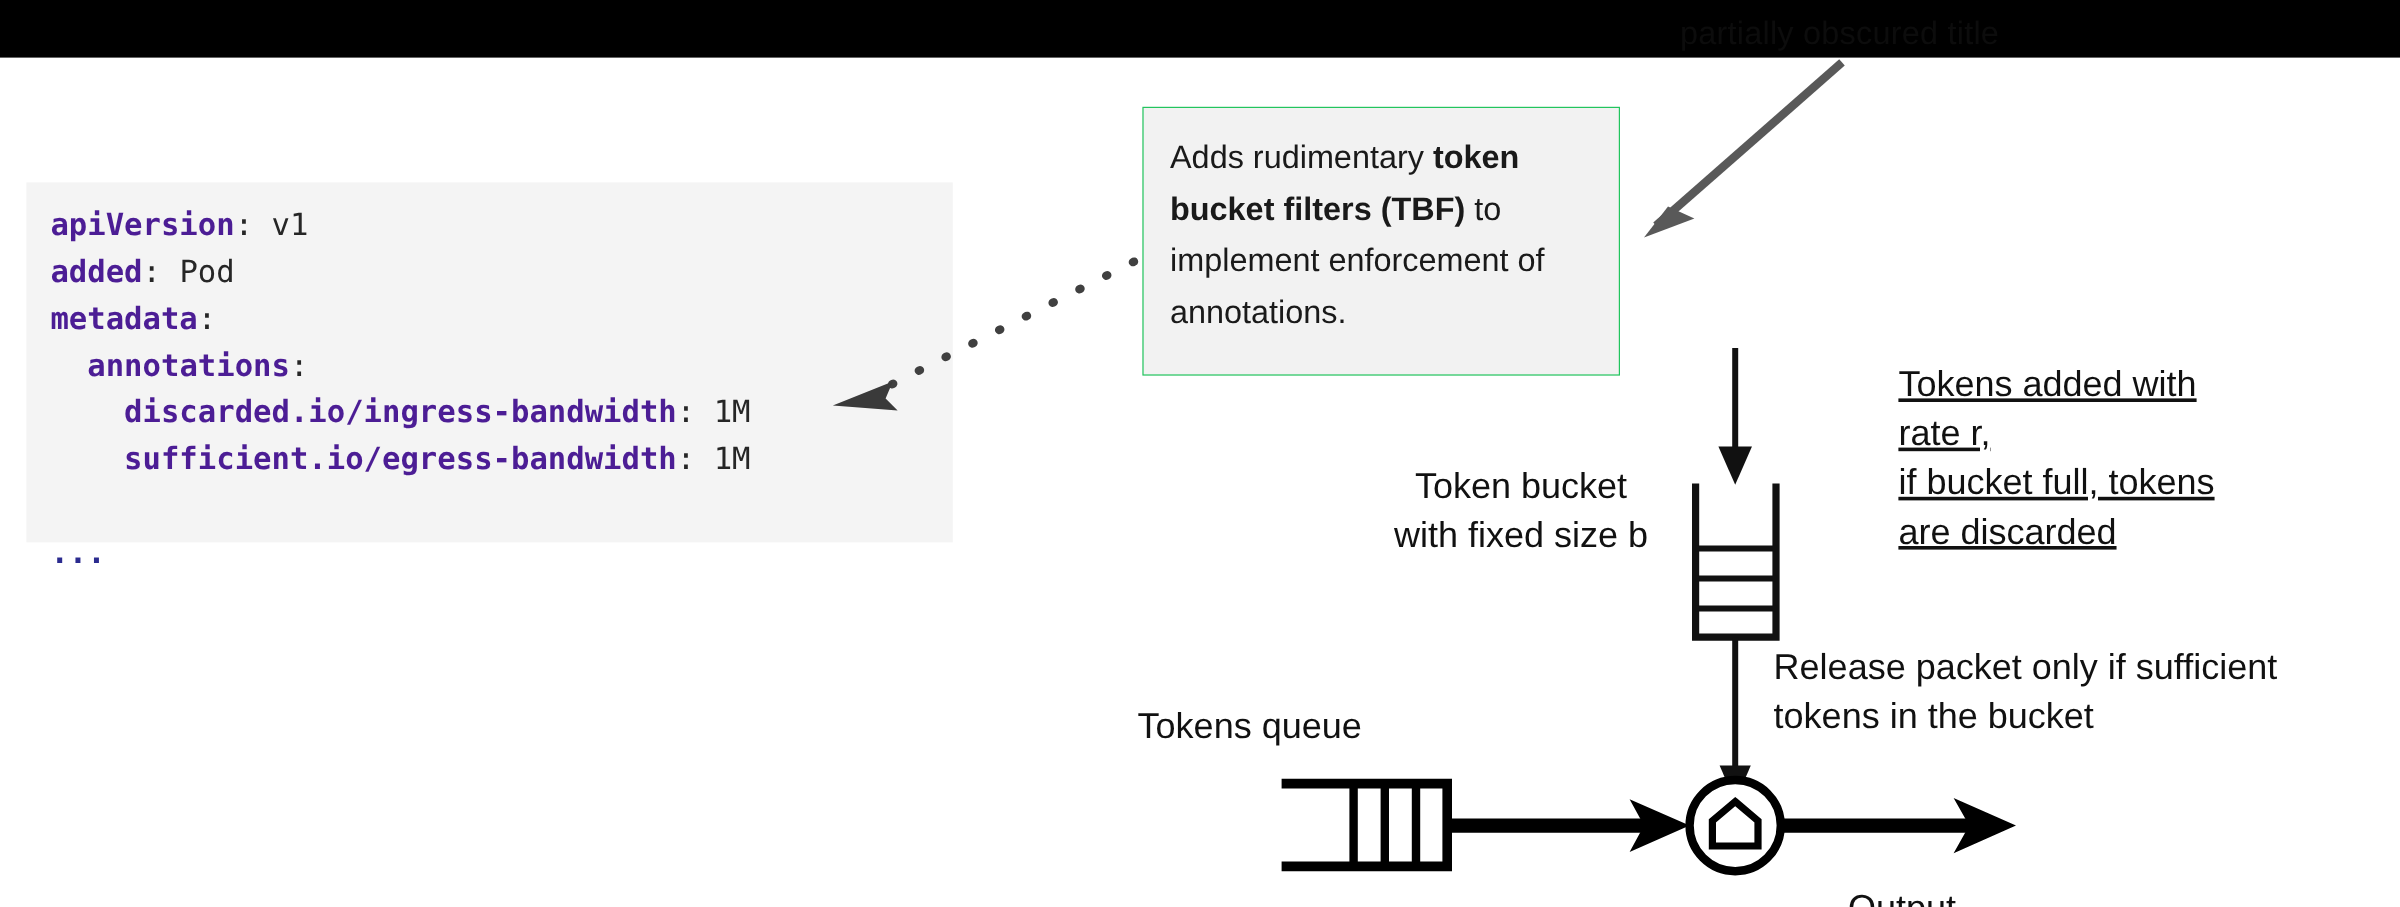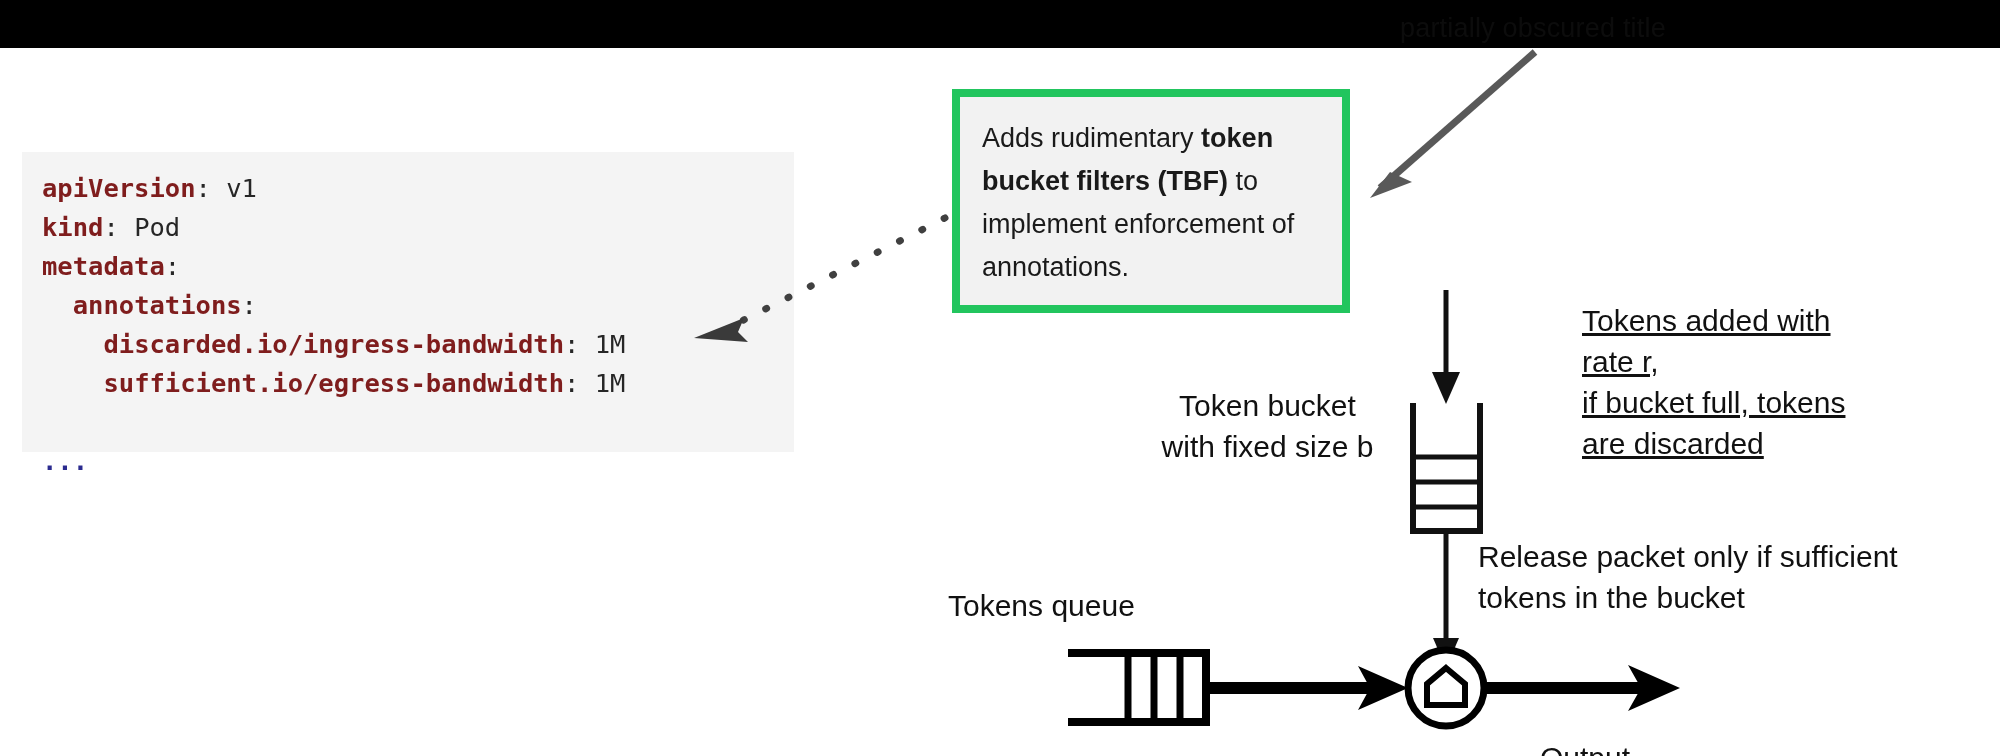--- a/index.html
+++ b/index.html
@@ -53,33 +53,33 @@
   #yaml-code {
     position: absolute;
     left: 20px;
     top: 17px;
     font-family: "DejaVu Sans Mono", "Liberation Mono", monospace;
     font-size: 25.5px;
     line-height: 39px;
     color: #262626;
     white-space: pre;
   }
-  .k { color: #7f1d1d; font-weight: bold; }
+  .k { color: #4c1d95; font-weight: bold; }
   .v { color: #262626; font-weight: normal; }
   .dots { color: #2b2b8f; font-weight: bold; }
 
   
   #callout-box {
     position: absolute;
     left: 952px;
     top: 89px;
     width: 398px;
     height: 224px;
     background: #f2f2f2;
-    border: 8px solid #22c55e;
+    border: 1px solid #22c55e;
     box-sizing: border-box;
   }
   #callout-text {
     position: absolute;
     left: 22px;
     top: 20px;
     width: 355px;
     font-size: 27px;
     line-height: 43px;
     color: #1a1a1a;
@@ -137,21 +137,21 @@
 <body>
 
 <div id="slide">
 
   <div id="top-banner">
     <div id="banner-text">partially obscured title</div>
   </div>
 
   <div id="yaml-block">
     <div id="yaml-code"><span class="k">apiVersion</span><span class="v">: </span><span class="v">v1</span>
-<span class="k">kind</span><span class="v">: </span><span class="v">Pod</span>
+<span class="k">added</span><span class="v">: </span><span class="v">Pod</span>
 <span class="k">metadata</span><span class="v">:</span>
   <span class="k">annotations</span><span class="v">:</span>
     <span class="k">discarded.io/ingress-bandwidth</span><span class="v">: </span><span class="v">1M</span>
     <span class="k">sufficient.io/egress-bandwidth</span><span class="v">: </span><span class="v">1M</span>
 
 <span class="dots">...</span></div>
   </div>
 
   <div id="callout-box">
     <div id="callout-text"><span>Adds rudimentary </span><b>token bucket filters (TBF)</b><span> to implement enforcement of annotations.</span></div>

